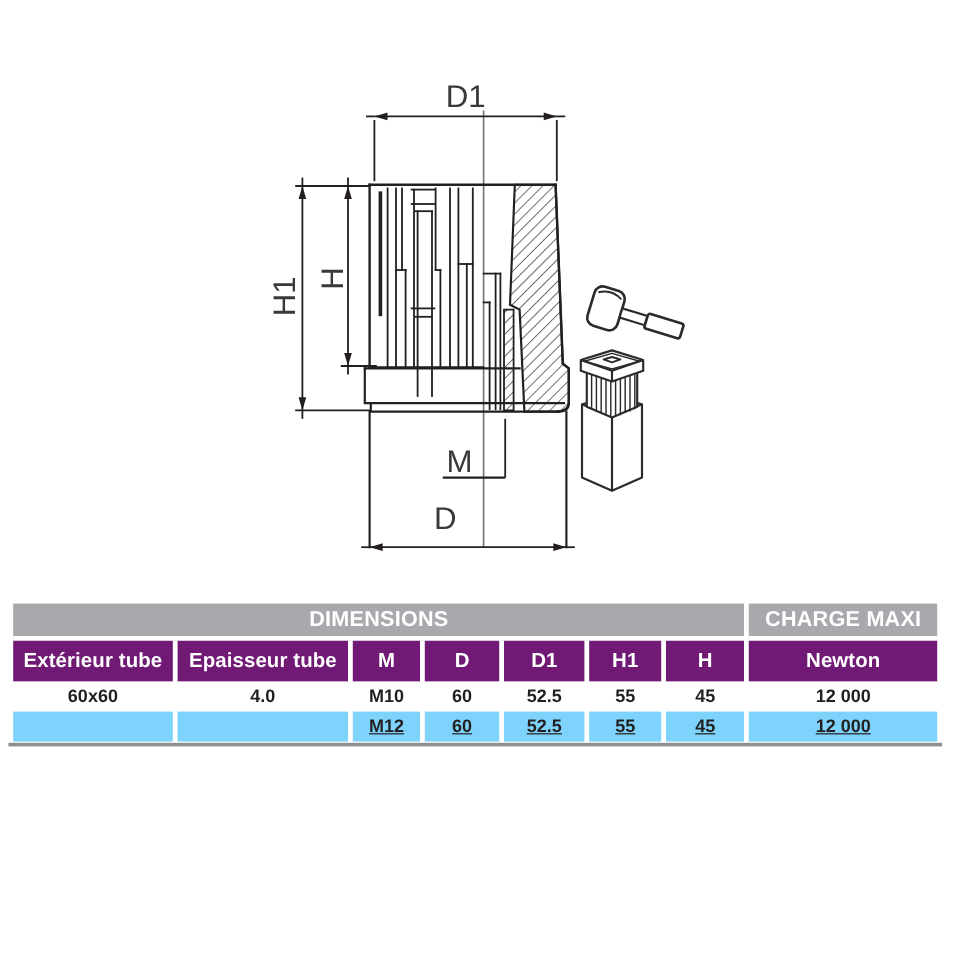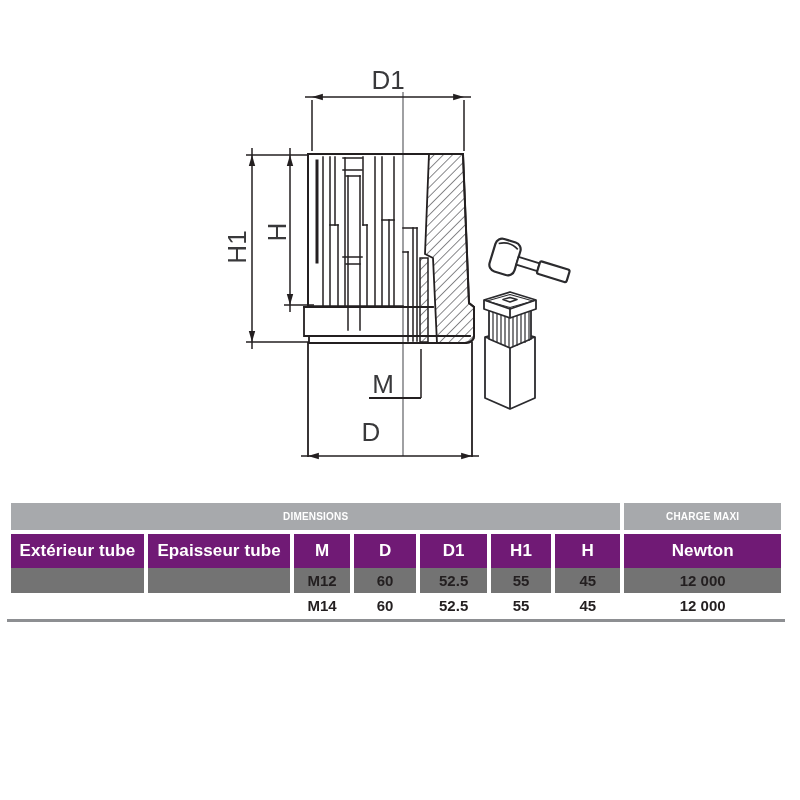--- a/index.html
+++ b/index.html
@@ -11,25 +11,25 @@
   .drawing{position:absolute;top:0;left:0;width:800px;height:500px;}
   .drawing svg{display:block;}
   .dim-label{font-family:"Liberation Sans",sans-serif;font-size:26px;fill:#39393b;}
 
   
   .table-wrap{position:absolute;top:503px;left:7px;width:782px;}
   table.spec{table-layout:fixed;width:778px;border-collapse:separate;border-spacing:4px 0;}
   col.c1{width:17.9%}col.c2{width:19.2%}col.c3{width:7.5%}col.c4{width:8.4%}
   col.c5{width:9.0%}col.c6{width:8.1%}col.c7{width:8.8%}col.c8{width:21.1%}
   .spec th,.spec td{padding:0;text-align:center;vertical-align:middle;overflow:hidden;white-space:nowrap;}
-  .hrow1 th{background:#a7a9ac;color:#fff;font-size:10px;font-weight:700;height:27px;
+  .hrow1 th{background:#a7a9ac;color:#fff;font-size:18px;font-weight:700;height:27px;
             border-bottom:4px solid #fff;letter-spacing:.2px;}
   .hrow2 th{background:#701a75;color:#fff;font-size:17px;font-weight:700;height:34px;letter-spacing:.1px;}
   .spec td{height:25px;font-size:15px;font-weight:700;color:#231f20;background:#fff;}
-  tr.alt td{background:#737373;}
+  tr.alt td{background:#7dd3fc;text-decoration:underline;}
   .table-bottom-line{width:778px;height:3px;background:#8d8f92;margin-top:1px;}
 </style>
 </head>
 <body>
 
 <div class="page">
 
   <div class="drawing">
     <svg width="800" height="500" viewBox="0 0 800 500" xmlns="http://www.w3.org/2000/svg">
       <defs>
@@ -192,37 +192,37 @@
       <tr class="hrow2">
         <th>Extérieur tube</th>
         <th>Epaisseur tube</th>
         <th>M</th>
         <th>D</th>
         <th>D1</th>
         <th>H1</th>
         <th>H</th>
         <th>Newton</th>
       </tr>
+      <tr>
+        <td>60x60</td>
+        <td>4.0</td>
+        <td>M10</td>
+        <td>60</td>
+        <td>52.5</td>
+        <td>55</td>
+        <td>45</td>
+        <td>12 000</td>
+      </tr>
       <tr class="alt">
         <td></td>
         <td></td>
         <td>M12</td>
         <td>60</td>
         <td>52.5</td>
         <td>55</td>
         <td>45</td>
         <td>12 000</td>
       </tr>
-      <tr>
-        <td></td>
-        <td></td>
-        <td>M14</td>
-        <td>60</td>
-        <td>52.5</td>
-        <td>55</td>
-        <td>45</td>
-        <td>12 000</td>
-      </tr>
     </tbody>
       </table>
     <div class="table-bottom-line"></div>
   </div>
 </div>
 
 </body></html>

